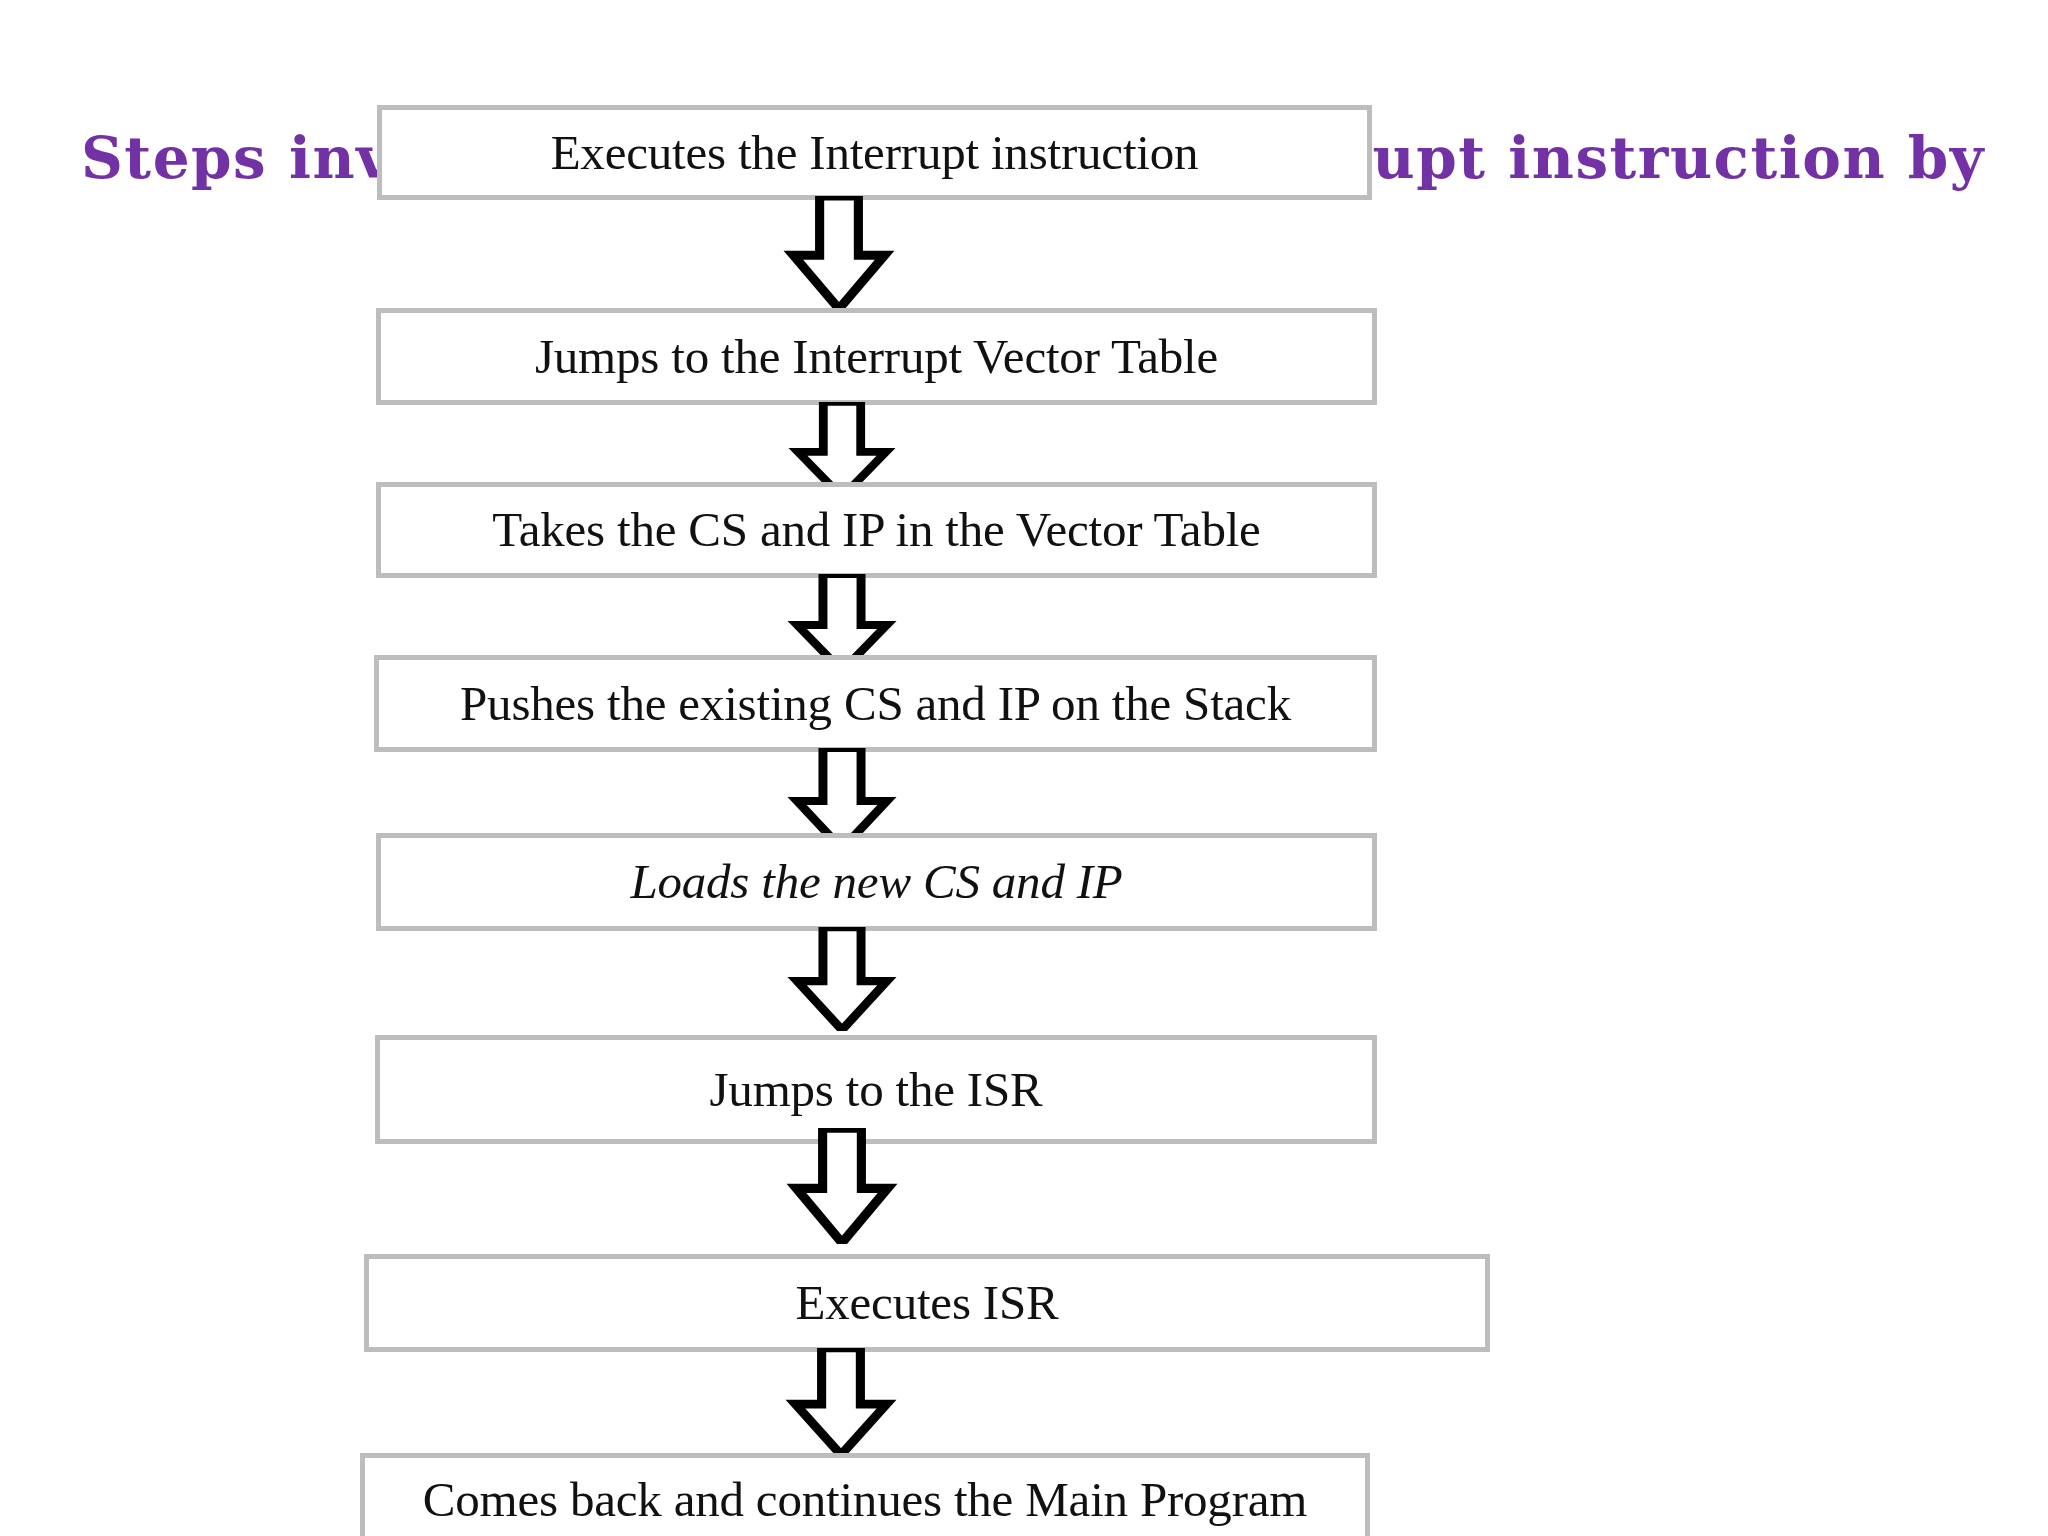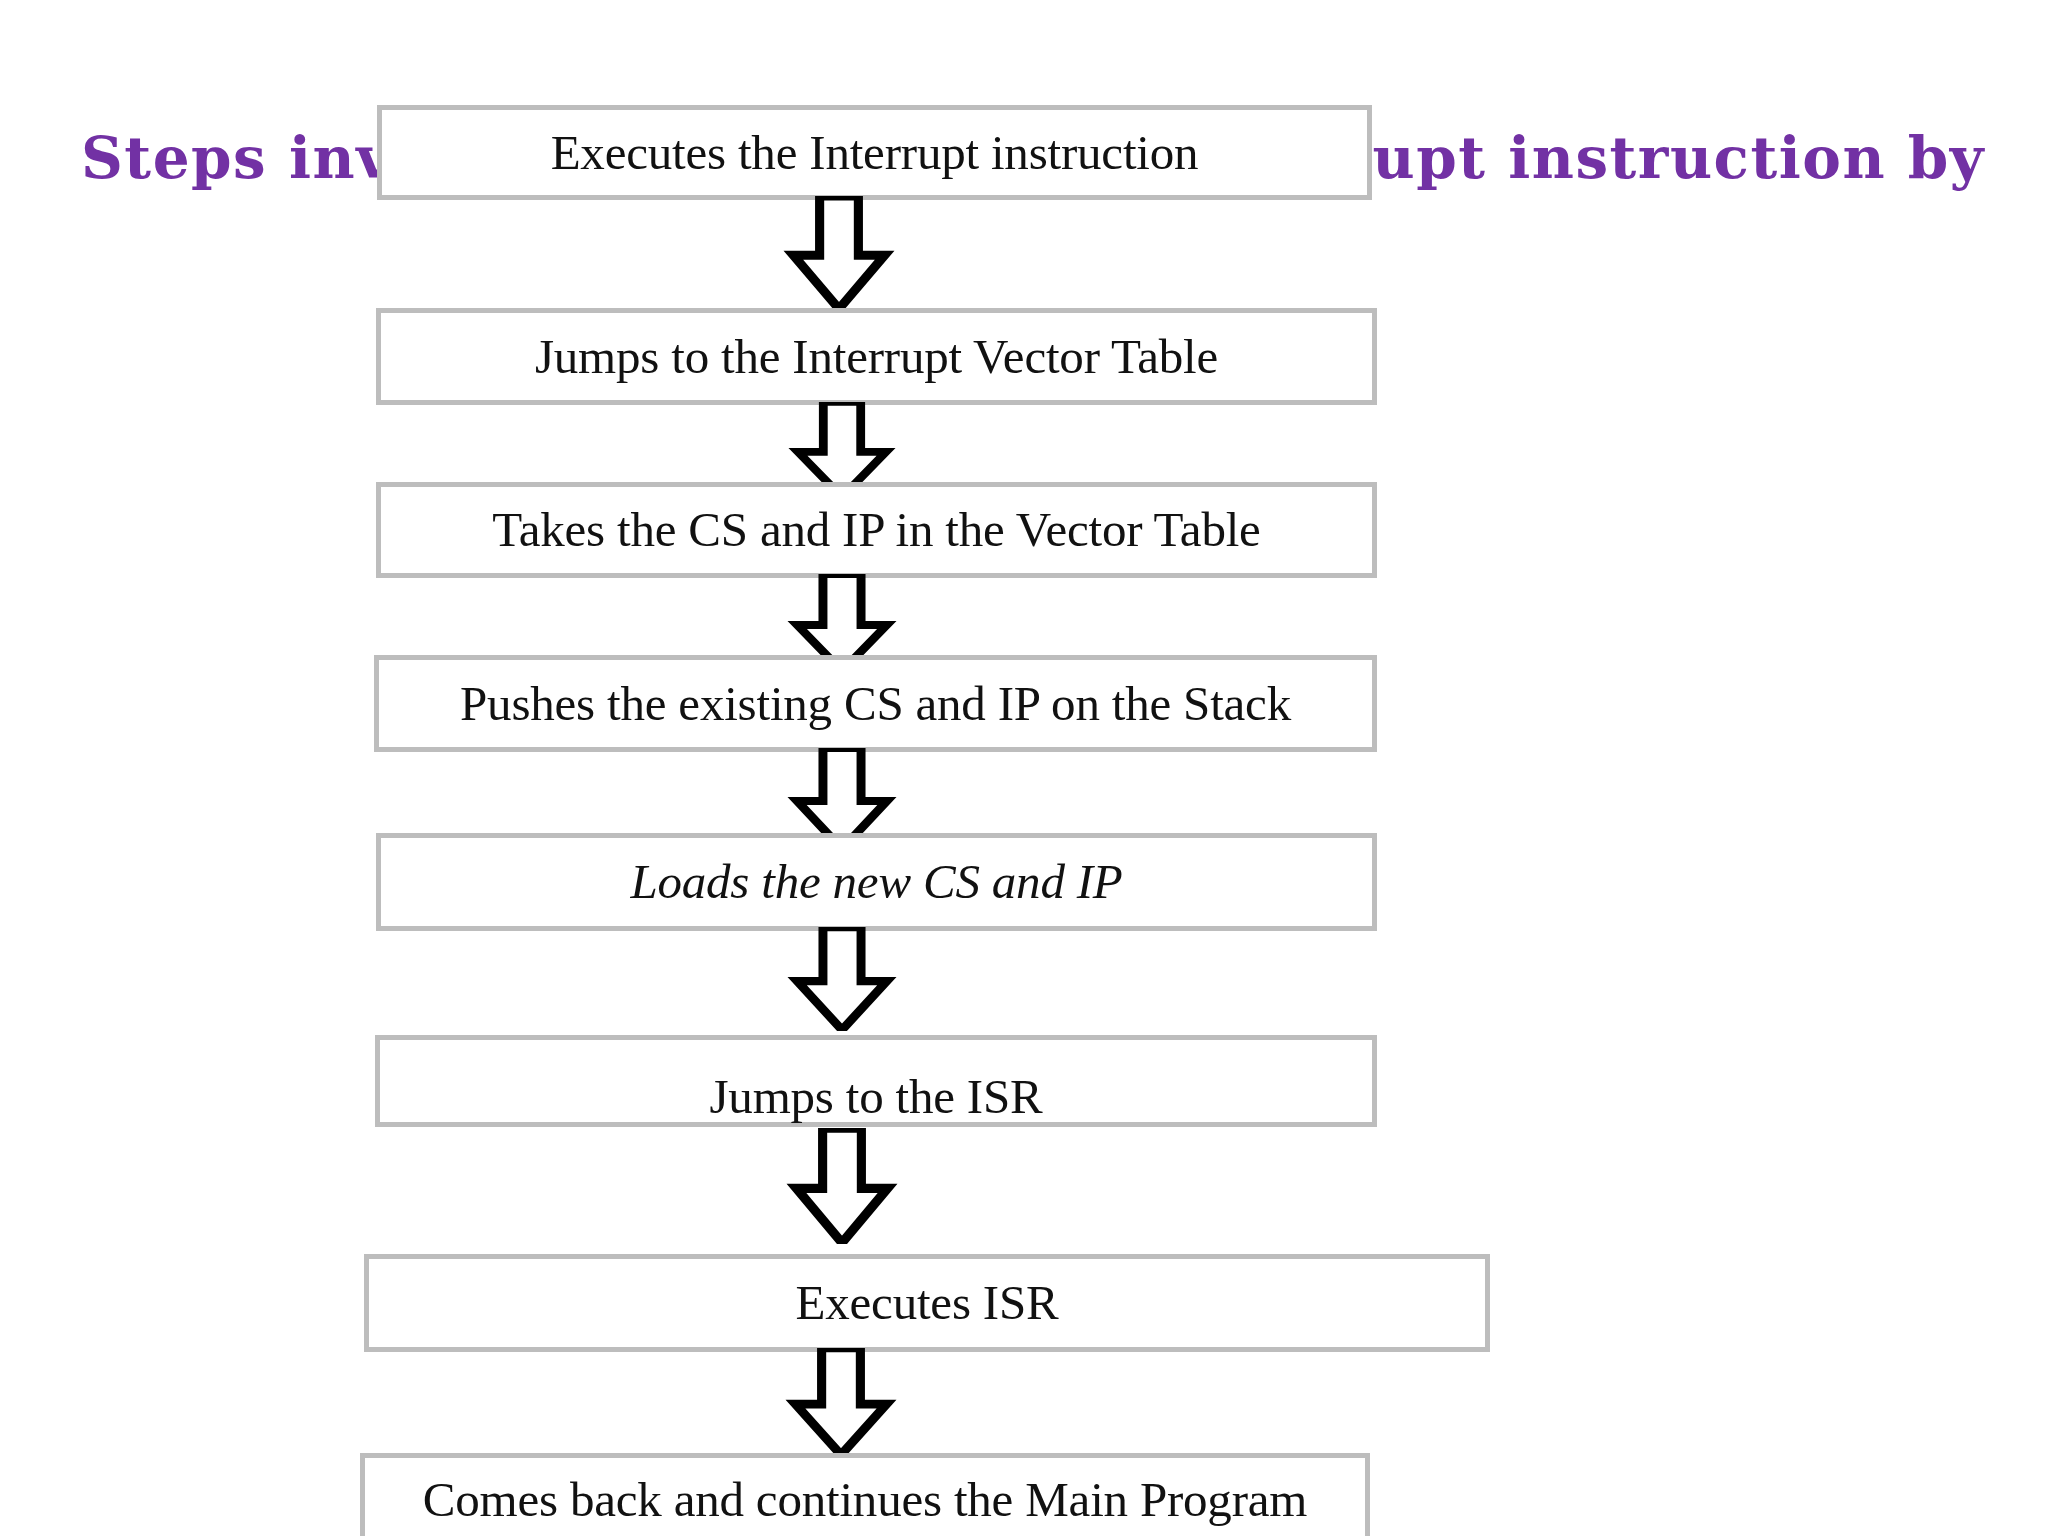--- a/index.html
+++ b/index.html
@@ -133,21 +133,21 @@
   <div class="flow-box" style="left:374px; top:833px; width:1001px; height:98px;font-style:italic;">
     <span class="box-label">Loads the new CS and IP</span>
   </div>
 
   <div class="flow-arrow" style="left:784px; top:927px; width:112px; height:104px;">
     <svg viewBox="0 0 100 100" preserveAspectRatio="none" aria-hidden="true">
       <polygon points="33,0 67,0 67,52 90,52 50,99 10,52 33,52" fill="#ffffff" stroke="#000000" stroke-width="8" stroke-linejoin="miter"></polygon>
     </svg>
   </div>
 
-  <div class="flow-box" style="left:373px; top:1035px; width:1002px; height:92px;align-items:flex-end;">
+  <div class="flow-box" style="left:373px; top:1035px; width:1002px; height:109px;">
     <span class="box-label">Jumps to the ISR</span>
   </div>
 
   <div class="flow-arrow" style="left:783px; top:1128px; width:114px; height:116px;">
     <svg viewBox="0 0 100 100" preserveAspectRatio="none" aria-hidden="true">
       <polygon points="33,0 67,0 67,52 90,52 50,99 10,52 33,52" fill="#ffffff" stroke="#000000" stroke-width="8" stroke-linejoin="miter"></polygon>
     </svg>
   </div>
 
   <div class="flow-box" style="left:362px; top:1254px; width:1126px; height:98px;">

